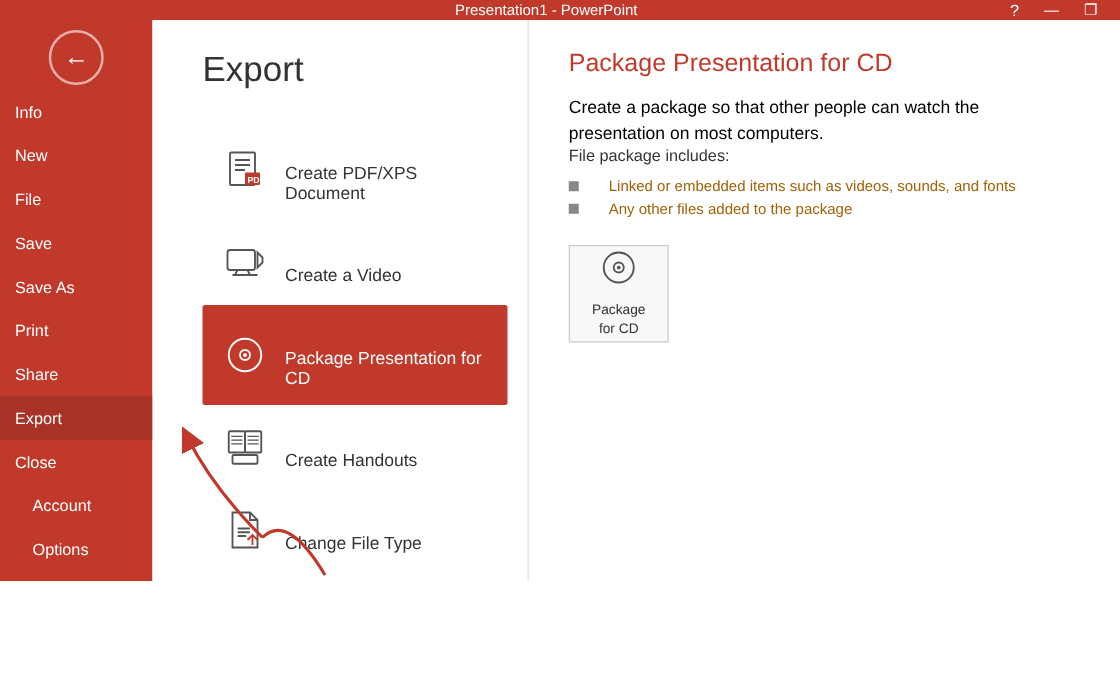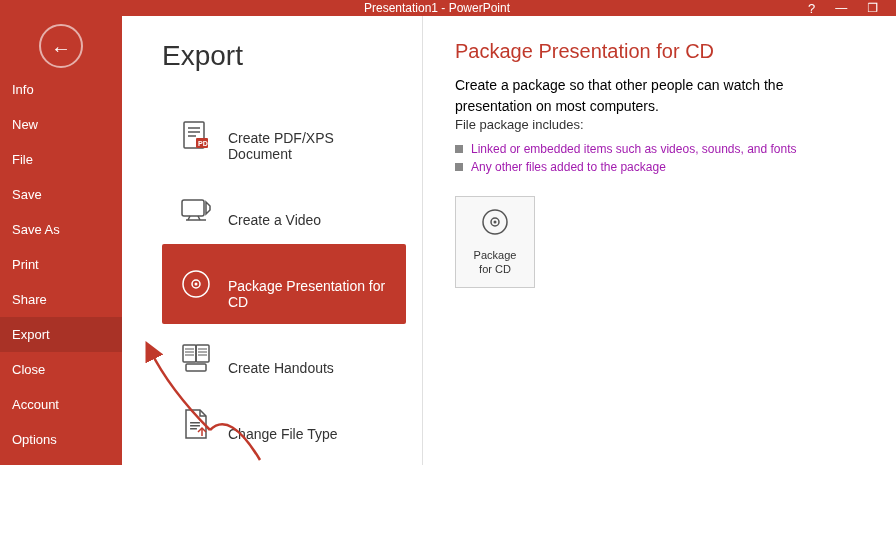--- a/index.html
+++ b/index.html
@@ -80,20 +80,21 @@
       font-size: 13px;
       cursor: pointer;
       white-space: nowrap;
     }
     .sidebar-item.active { background: #a93226; }
     .sidebar-divider {
       flex: 1;
     }
     .sidebar-bottom {
       padding-bottom: 8px;
+      padding-left: 14px;
     }
 
     
     .content {
       flex: 1;
       display: flex;
       flex-direction: column;
       background: #fff;
       overflow: hidden;
     }
@@ -171,35 +172,35 @@
       font-size: 13px;
       color: #333;
       margin-bottom: 8px;
     }
     .panel-includes-list {
       list-style: none;
       margin-bottom: 20px;
     }
     .panel-includes-list li {
       font-size: 12px;
-      color: #a21caf;
+      color: #a16207;
       padding: 2px 0;
       display: flex;
       align-items: center;
-      gap: 8px;
+      gap: 24px;
     }
     .bullet-square {
       width: 8px;
       height: 8px;
       background: #888;
       flex-shrink: 0;
     }
     .package-button {
       width: 80px;
-      height: 92px;
+      height: 78px;
       border: 1px solid #ccc;
       background: #f8f8f8;
       display: flex;
       flex-direction: column;
       align-items: center;
       justify-content: center;
       cursor: pointer;
       font-size: 11px;
       color: #333;
       gap: 6px;

